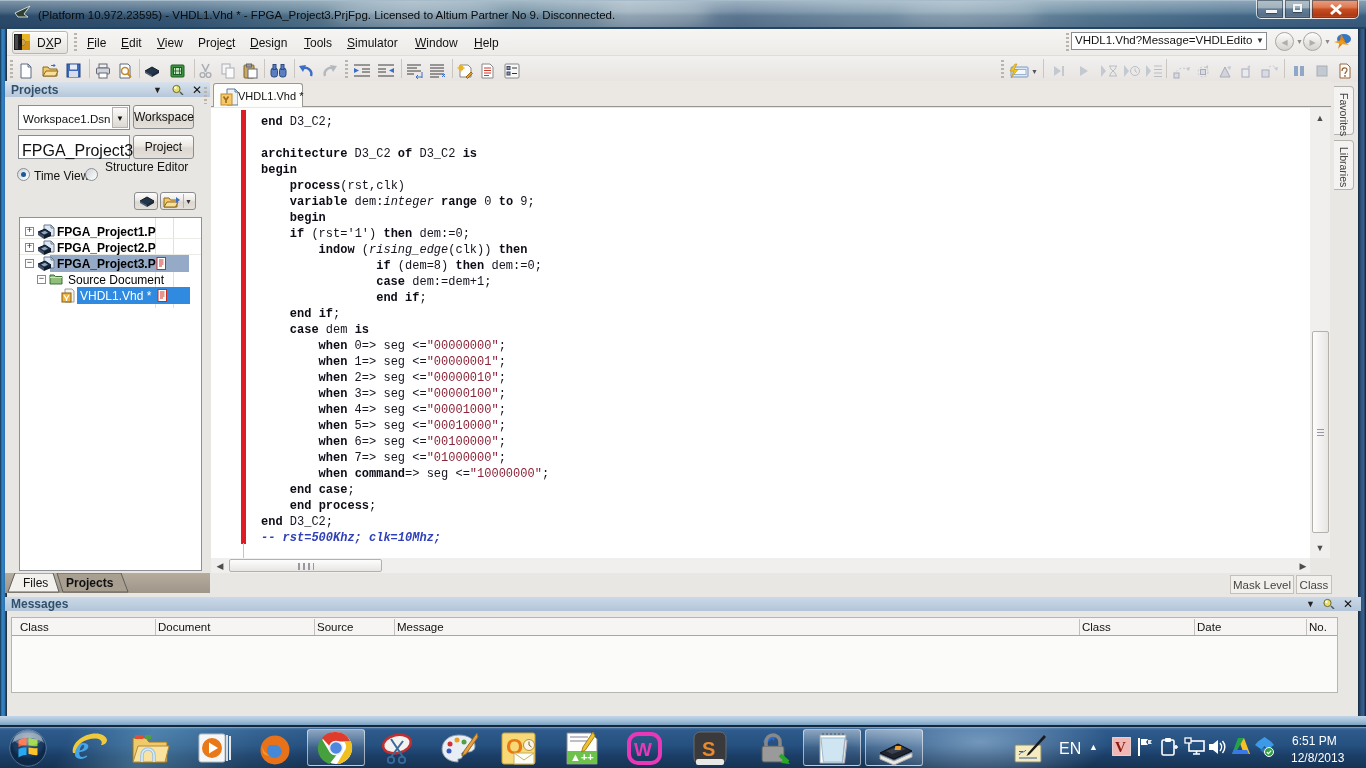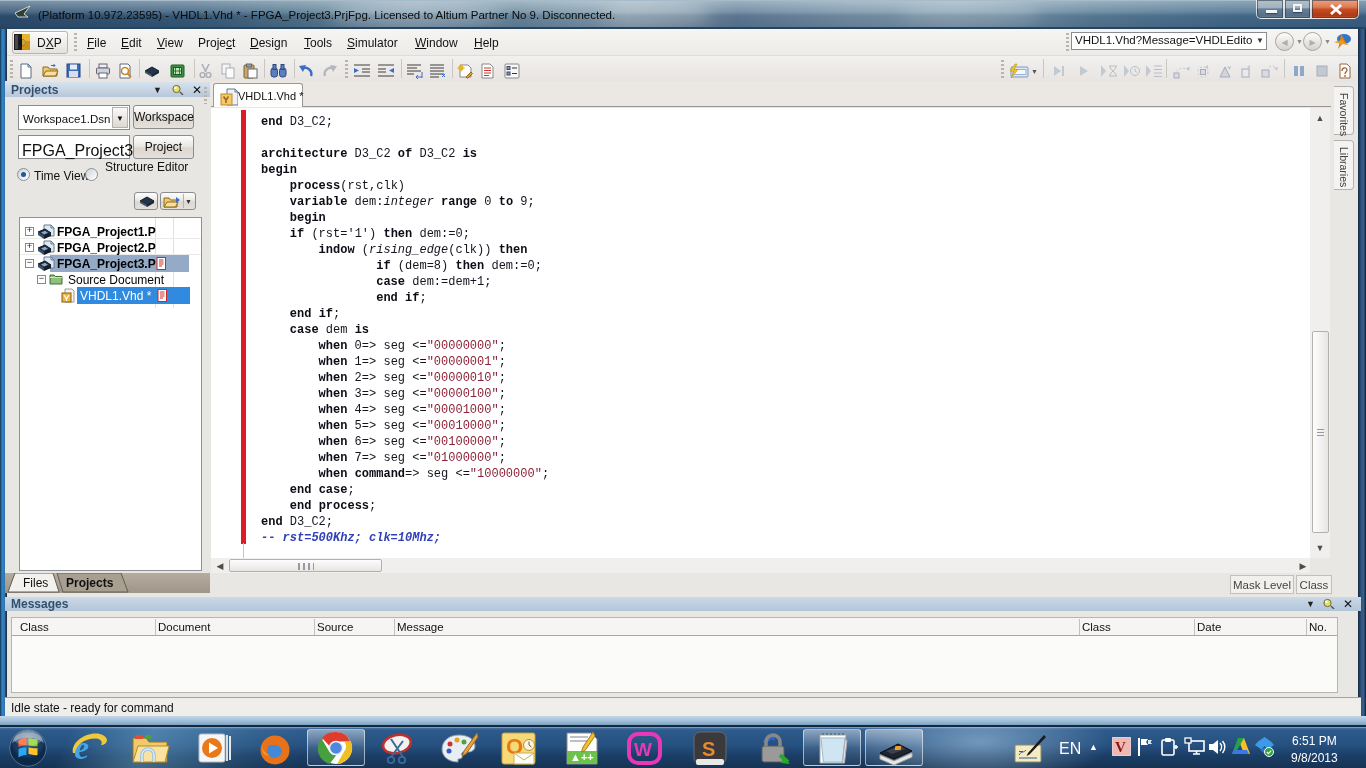--- a/index.html
+++ b/index.html
@@ -537,23 +537,20 @@
         <div class="mcol" style="left:385px;">Message</div>
     <div class="mline" style="left:1067px;"></div>
         <div class="mcol" style="left:1070px;">Class</div>
     <div class="mline" style="left:1182px;"></div>
         <div class="mcol" style="left:1185px;">Date</div>
     <div class="mline" style="left:1294px;"></div>
         <div class="mcol" style="left:1297px;">No.</div>
   </div>
 </div>
 
-<div class="abs" id="statusbar">
-      <div class="t">Idle state - ready for command</div>
-    </div>
 
 <div class="abs" id="botframe"></div>
 
 <div class="abs" id="taskbar">
   <div style="position:absolute;left:0;top:0;width:1366px;height:1px;background:#6f9cc4;"></div>
   <div style="position:absolute;left:850px;top:-30px;width:260px;height:90px;border-radius:50%;
        background:radial-gradient(closest-side,rgba(190,220,245,.5),rgba(190,220,245,0));"></div>
   <div style="position:absolute;left:30px;top:0;width:400px;height:41px;
        background:linear-gradient(115deg,rgba(140,200,230,0) 10%,rgba(140,205,235,.35) 30%,rgba(140,205,235,.08) 55%,rgba(140,205,235,0) 70%);"></div>
 
@@ -720,16 +717,16 @@
     <path d="M7 1 L1 17 l3 0 L13 1 Z" fill="#28a048"></path>
     <path d="M2.5 13 h13.5 l2 4 h-17 Z" fill="#3878e8"></path>
   </svg>
   <svg style="position:absolute;left:1254px;top:9px" width="21" height="21">
     <path d="M10.5 1 L4 5.5 L10.5 10 L17 5.5 Z M4 5.5 L1 9 L7.5 13.5 L10.5 10 Z M17 5.5 L20 9 L13.5 13.5 L10.5 10 Z" fill="#3d9ae8"></path>
     <path d="M6 14 L10.5 17.5 L15 14 L10.5 11.5 Z" fill="#2a7ac8"></path>
     <circle cx="15" cy="16" r="4.5" fill="#30a040" stroke="#fff"></circle>
     <path d="M12.8 16 l1.6 1.6 2.8-3" stroke="#fff" fill="none" stroke-width="1.2"></path>
   </svg>
   <div class="tray" style="left:1292px;top:7px;">6:51 PM</div>
-  <div class="tray" style="left:1291px;top:24px;">9/8/2013</div>
+  <div class="tray" style="left:1291px;top:24px;">12/8/2013</div>
 </div>
 
 </div>
 
 </body></html>

